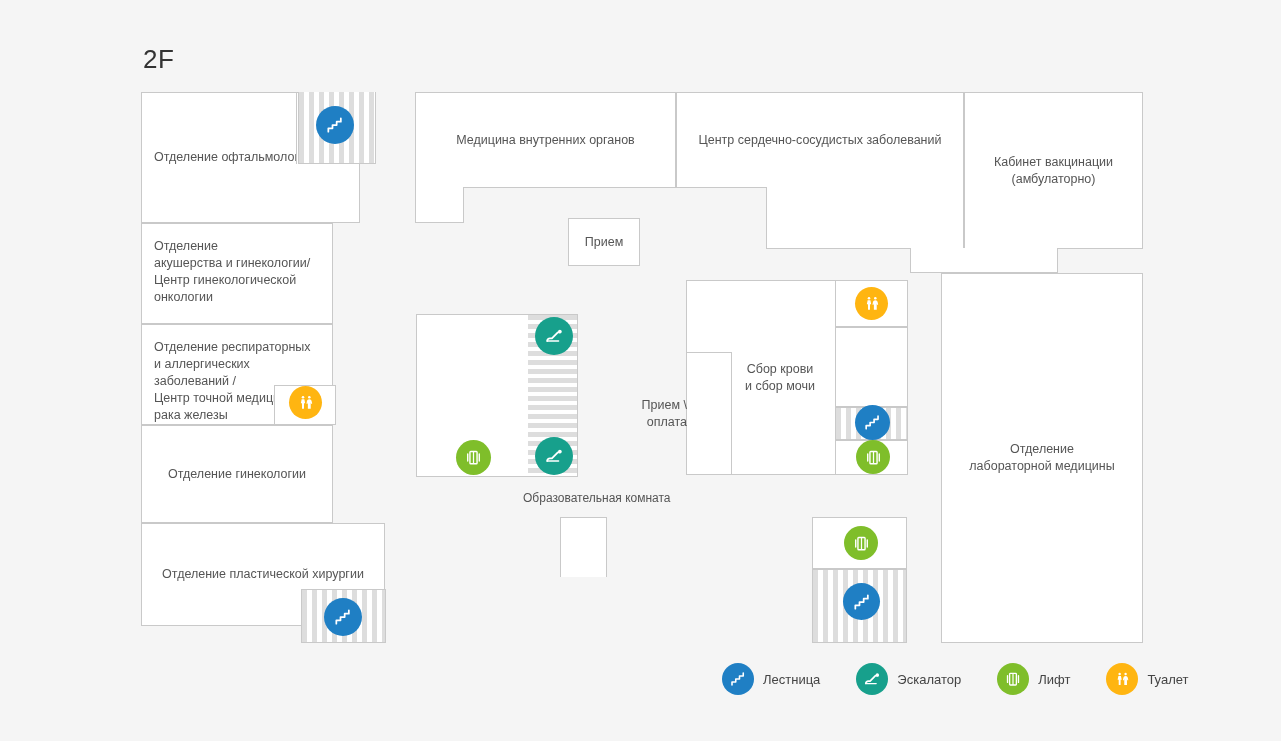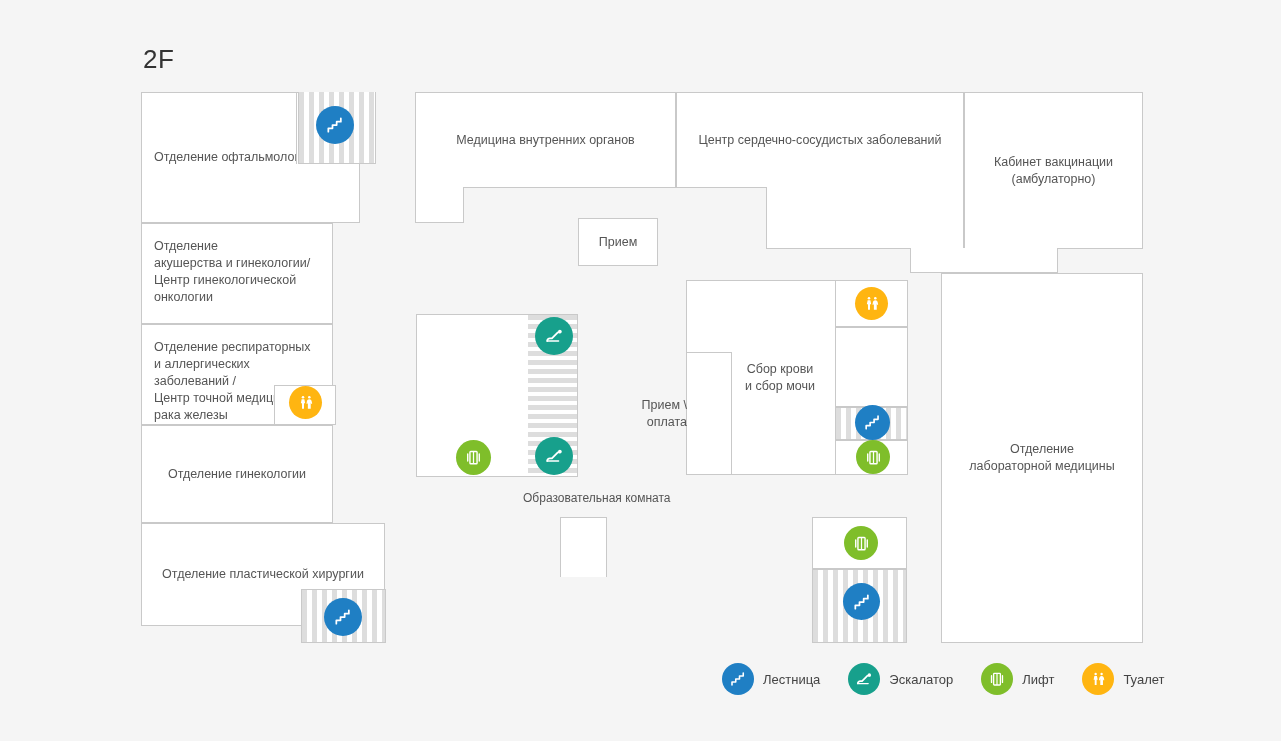--- a/index.html
+++ b/index.html
@@ -85,21 +85,21 @@
   }
   .icon svg { display: block; }
   .ic-stairs    { background: #1f7fc4; }
   .ic-escalator { background: #17a08c; }
   .ic-elevator  { background: #7fbe2a; }
   .ic-toilet    { background: #ffb511; }
 
   
   #legend {
     position: absolute; left: 722px; top: 663px;
-    display: flex; align-items: center; gap: 0;
+    display: flex; align-items: center; gap: 8px;
   }
   .legend-item {
     display: flex; align-items: center;
     margin-right: 28px;
   }
   .legend-item .icon {
     position: static;
     width: 32px; height: 32px;
     margin-right: 9px;
   }
@@ -158,21 +158,21 @@
       <span class="lbl">Центр сердечно-сосудистых заболеваний</span>
     </div>
     <div class="room plain" style="left:625px; top:95px; width:198px; height:62px; border-top:none;"></div>
 
     <div class="room" style="left:823px; top:0px; width:179px; height:157px;">
       <span class="lbl">Кабинет вакцинации
 (амбулаторно)</span>
     </div>
     <div class="room plain" style="left:769px; top:156px; width:148px; height:25px; border-top:none;"></div>
 
-    <div class="room" style="left:437px; top:126px; width:80px; height:48px;">
+    <div class="room" style="left:427px; top:126px; width:72px; height:48px;">
       <span class="lbl">Прием</span>
     </div>
 
     <div class="room plain" style="left:275px; top:222px; width:162px; height:163px;"></div>
     <div class="room hatch-h" style="left:387px; top:222px; width:50px; height:163px; border-left:none;"></div>
 
     <div class="room" style="left:545px; top:188px; width:188px; height:195px;">
       <span class="lbl">Сбор крови
 и сбор мочи</span>
     </div>

